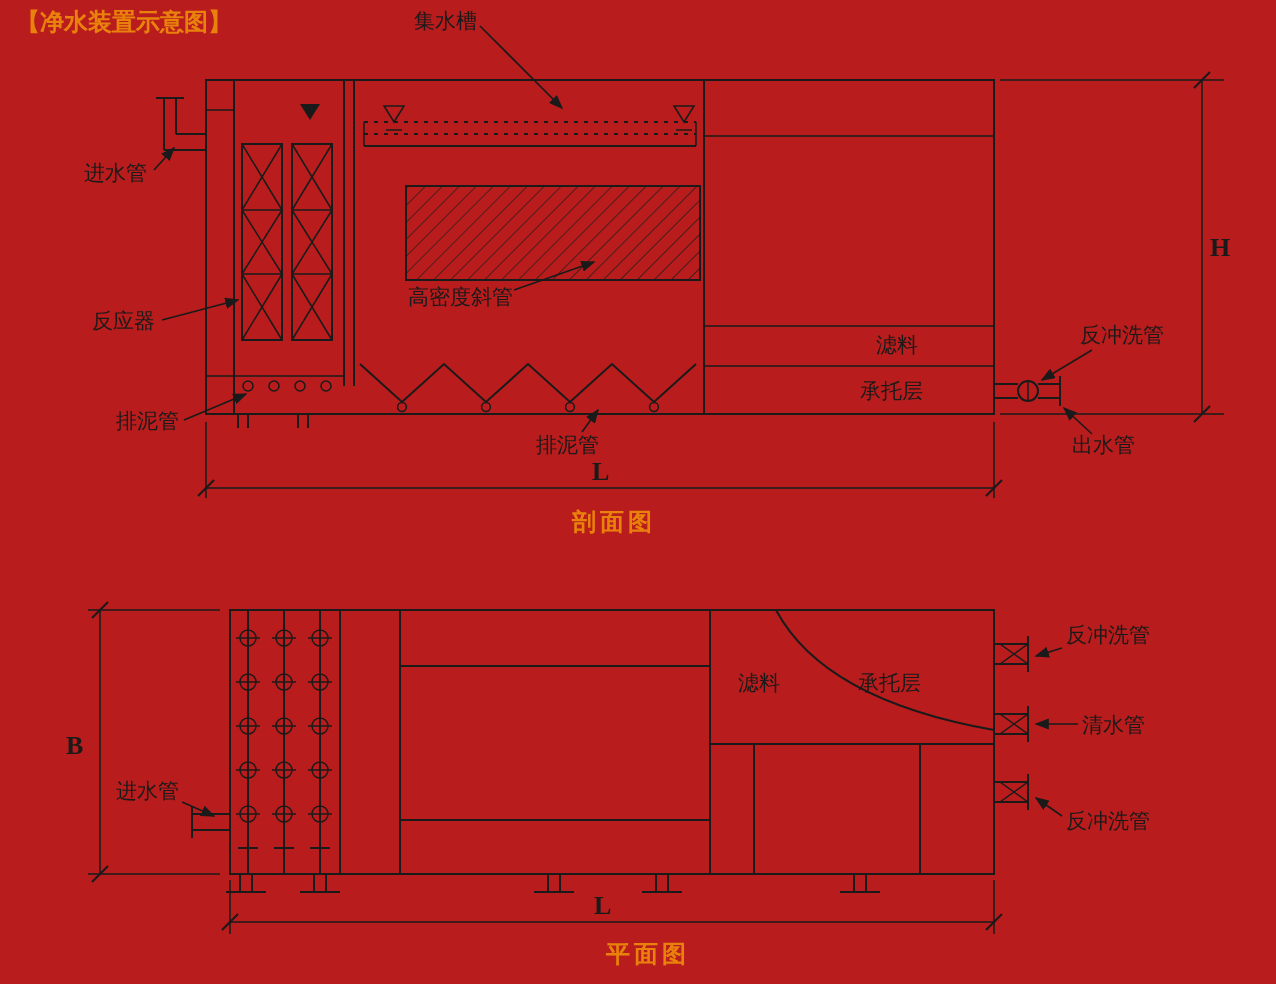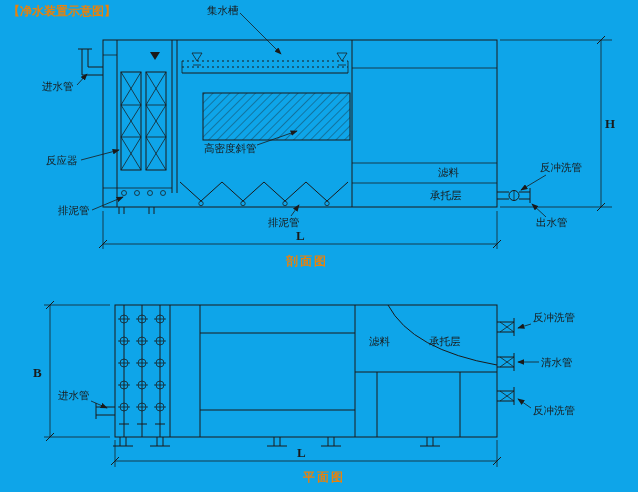--- a/index.html
+++ b/index.html
@@ -1,16 +1,16 @@
 <!DOCTYPE html>
 <html><head>
 <meta charset="utf-8">
 <style>
   html,body{margin:0;padding:0;background:#ffffff;}
-  .canvas{position:relative;width:638px;height:492px;background:#0ea5e9;overflow:hidden;}
+  .canvas{position:relative;width:638px;height:492px;background:#b91c1c;overflow:hidden;}
   svg{display:block;}
   svg text{font-family:"Liberation Sans",sans-serif;font-size:10.5px;fill:#1a1a1a;}
   svg text.title{font-size:12px;font-weight:bold;fill:#E8820C;}
   svg text.caption{font-size:12px;font-weight:bold;fill:#E8820C;letter-spacing:2px;}
   svg text.dim{font-family:"Liberation Serif",serif;font-size:13px;font-weight:bold;}
   .ln{stroke:#1a1a1a;stroke-width:1;fill:none;}
   .thin{stroke:#1a1a1a;stroke-width:0.75;fill:none;}
   .dot{stroke:#1a1a1a;stroke-width:1;fill:none;stroke-dasharray:2 3;}
   .leader{stroke:#1a1a1a;stroke-width:0.8;fill:none;marker-end:url(#arrow);}
   .filled{fill:#1a1a1a;stroke:none;}

